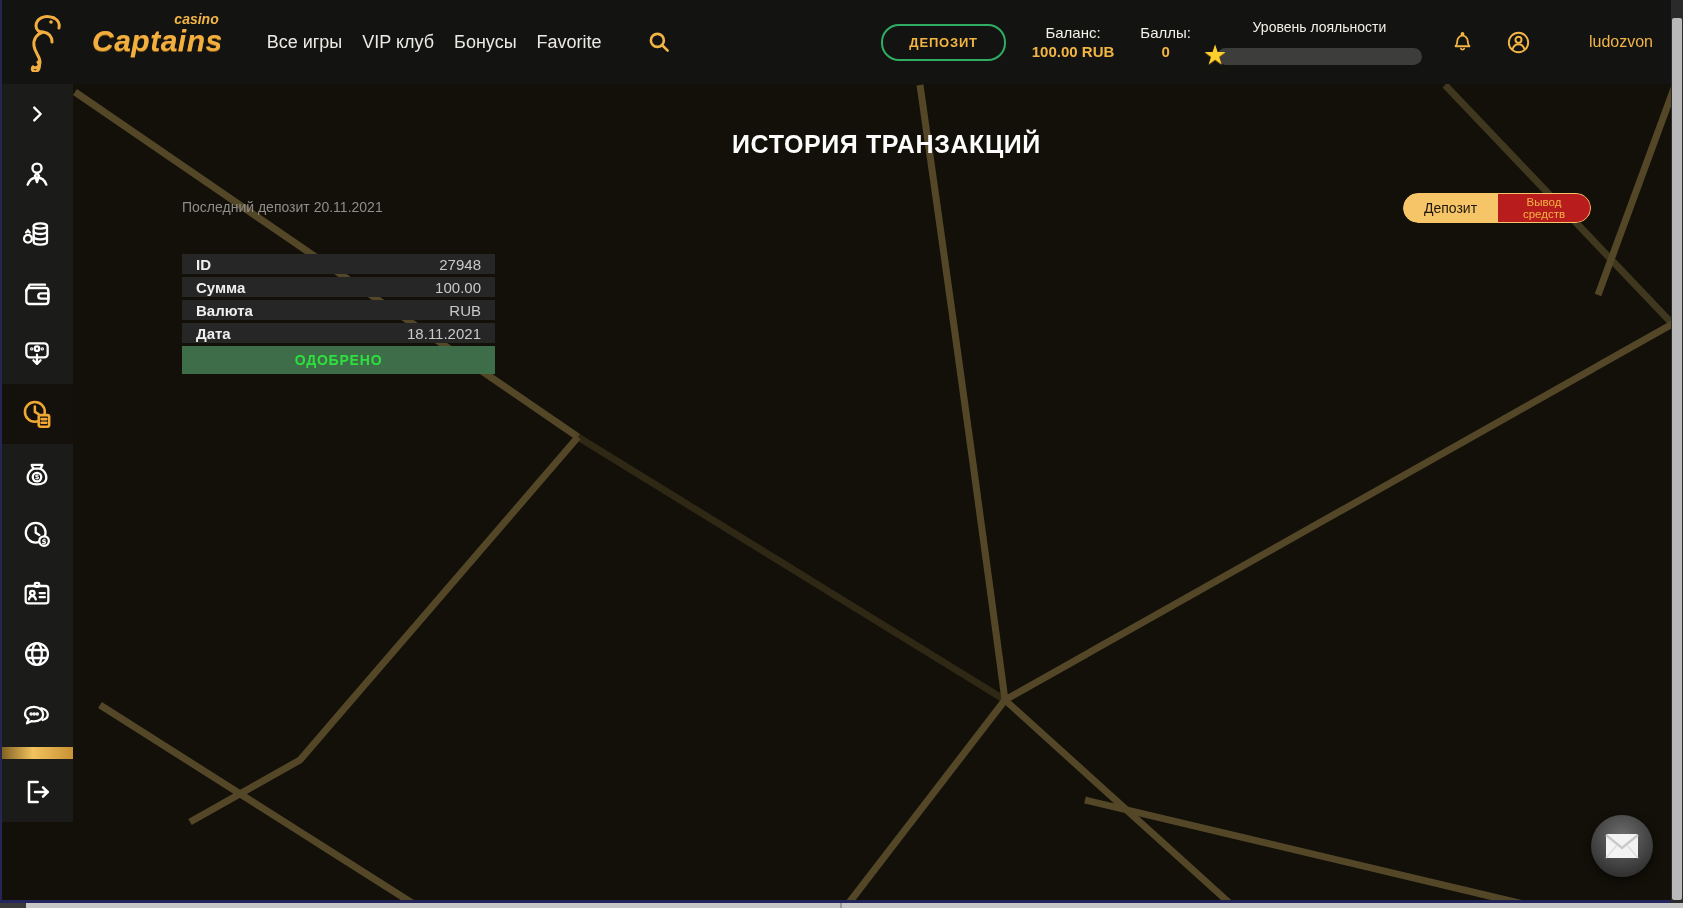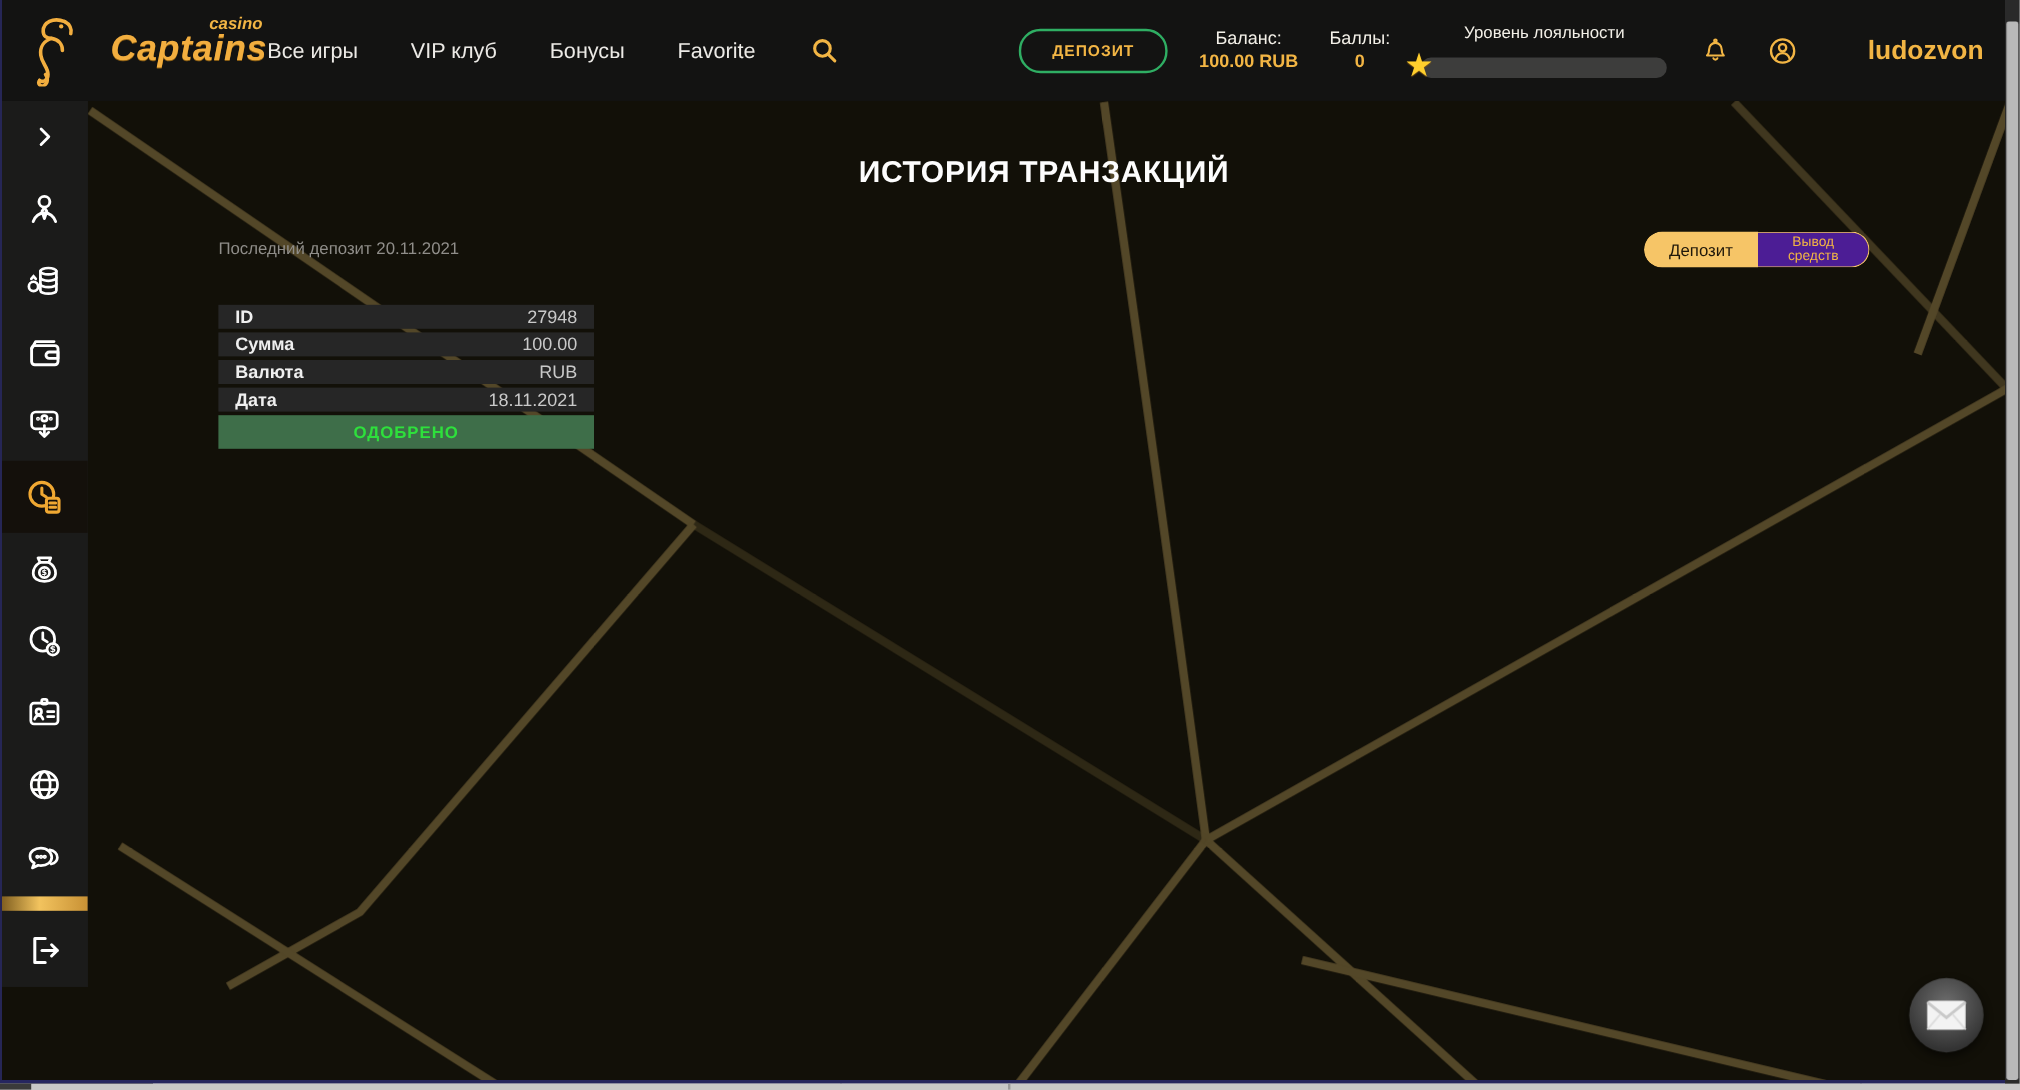--- a/index.html
+++ b/index.html
@@ -15,66 +15,66 @@
   .topbar{
     position:absolute;left:0;top:0;width:1683px;height:84px;
     background:#131312;z-index:5;display:flex;align-items:center;
     box-sizing:border-box;padding:0 30px 0 24px;
   }
   .logo{display:flex;gap:24px;cursor:pointer;}
   .logo-text{display:flex;flex-direction:column;align-items:flex-end;line-height:1;}
   .logo-casino{font-style:italic;font-weight:bold;font-size:14px;color:#f2b544;margin-right:4px;}
   .logo-captains{font-style:italic;font-weight:bold;font-size:30px;letter-spacing:.5px;
     color:#f2ae3f;text-shadow:0 1px 0 #8a5e14;}
-  .nav{display:flex;align-items:center;gap:44px;}
+  .nav{display:flex;align-items:center;gap:20px;margin-left:44px;}
   .nav a{color:#eceae6;font-size:18px;text-decoration:none;cursor:pointer;}
   .search-btn{background:none;border:none;margin-left:40px;cursor:pointer;padding:4px;}
   .top-right{margin-left:auto;display:flex;align-items:center;gap:26px;}
   .deposit-btn{
     background:#131312;border:2px solid #2fae63;border-radius:18px;
     color:#f2b544;font-weight:bold;font-size:13px;letter-spacing:.8px;
     padding:9px 26px;cursor:pointer;font-family:inherit;
   }
   .stat{display:flex;flex-direction:column;align-items:center;gap:4px;line-height:1;}
   .stat-label{color:#f3f0e8;font-size:15px;}
   .stat-value{color:#f2b544;font-weight:bold;font-size:15px;}
   .loyalty{display:flex;flex-direction:column;align-items:center;gap:13px;}
   .loyalty-label{color:#f3f0e8;font-size:14px;}
   .loyalty-bar-wrap{position:relative;display:flex;align-items:center;}
   .loyalty-star{position:absolute;left:-14px;top:-9px;font-size:27px;color:#ffcf2d;
     text-shadow:0 1px 1px #8a5e14;z-index:2;cursor:default;}
   .loyalty-bar{width:205px;height:17px;border-radius:9px;background:#3d3d3c;}
   .icon-btn{background:none;border:none;padding:2px;cursor:pointer;}
-  .username{color:#f2b544;font-weight:bold;font-size:22px;cursor:pointer;padding-left:29px;}
+  .username{color:#f2b544;font-weight:normal;font-size:16px;cursor:pointer;padding-left:29px;}
   
   .sidebar{
     position:absolute;left:0;top:84px;width:73px;height:738px;
     background:#1b1b1a;z-index:4;display:flex;flex-direction:column;align-items:stretch;
   }
   .side-item{
     height:60px;display:flex;align-items:center;justify-content:center;
     color:#fff;cursor:pointer;background:none;border:none;
   }
   .side-item.active{background:#14100b;color:#f0a832;}
   .side-divider{height:12px;margin:3px 0;background:linear-gradient(90deg,#7a5a1d,#f2c35e 45%,#c89135);}
   
   .main{position:absolute;left:73px;top:84px;width:1598px;z-index:2;
-    box-sizing:border-box;padding:0 113px 0 109px;}
+    box-sizing:border-box;padding:0 80px 0 109px;}
   .page-title{margin:46px 0 0 0;text-align:center;color:#fdfdfd;
     font-size:25px;font-weight:bold;letter-spacing:.6px;}
   .sub-row{display:flex;justify-content:space-between;align-items:flex-start;margin-top:34px;}
   .last-deposit{color:#8f8d89;font-size:14px;padding-top:6px;}
   .toggle{display:flex;border-radius:16px;overflow:hidden;}
   .toggle-btn{font-family:inherit;cursor:pointer;border:none;line-height:1.05;}
   .toggle-btn.selected{
     background:#f6c567;color:#20180a;font-size:14px;width:95px;height:30px;
     border-radius:16px 0 0 16px;
   }
   .toggle-btn.unselected{
-    background:#4c1d95;color:#f2b544;font-size:11.5px;width:93px;height:30px;
+    background:#b91c1c;color:#f2b544;font-size:11.5px;width:93px;height:30px;
     border:1px solid #f6c567;border-left:none;border-radius:0 16px 16px 0;
     box-sizing:border-box;
   }
   .txn-card{margin-top:31px;width:313px;display:flex;flex-direction:column;gap:3px;}
   .txn-row{
     height:20px;background:#262626;display:flex;align-items:center;
     justify-content:space-between;box-sizing:border-box;padding:0 14px;
   }
   .txn-label{color:#efefef;font-size:15px;font-weight:600;}
   .txn-value{color:#c9c9c9;font-size:15px;font-weight:normal;}

